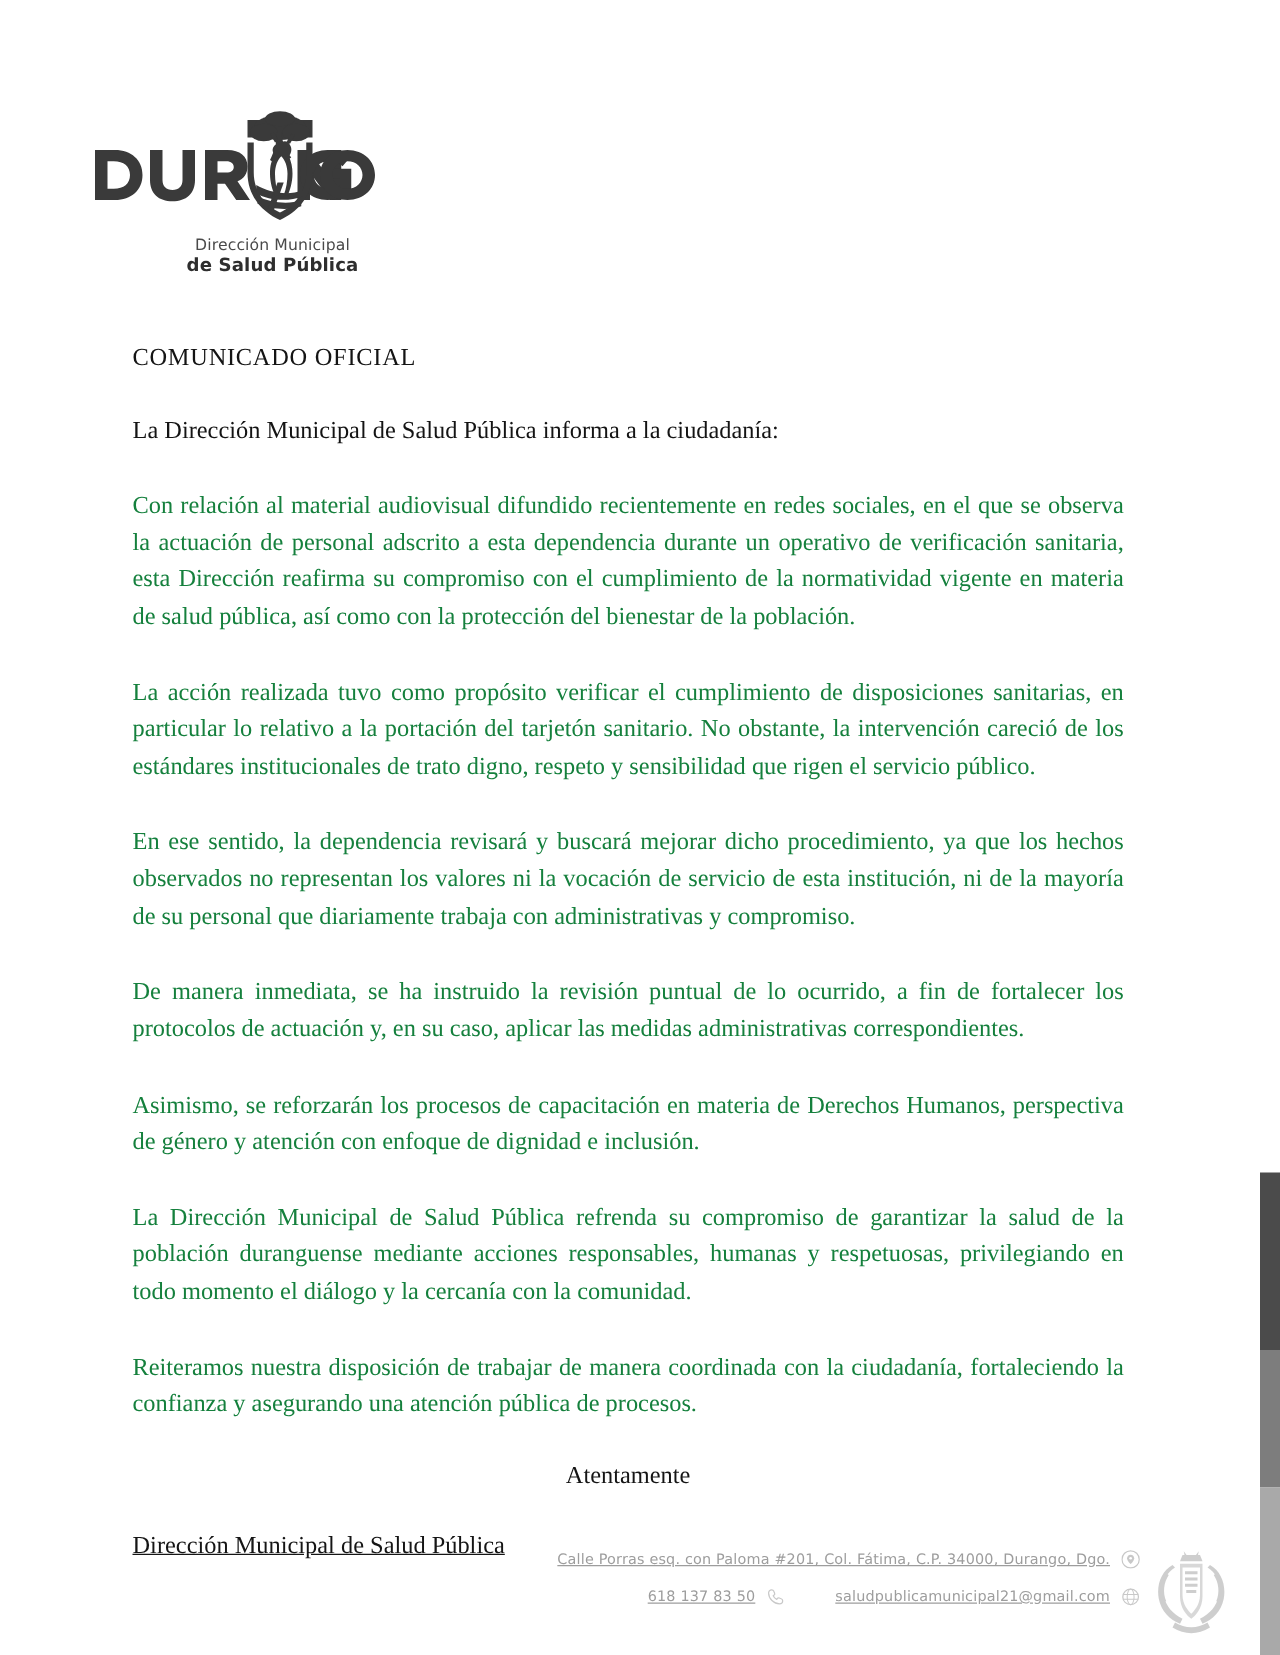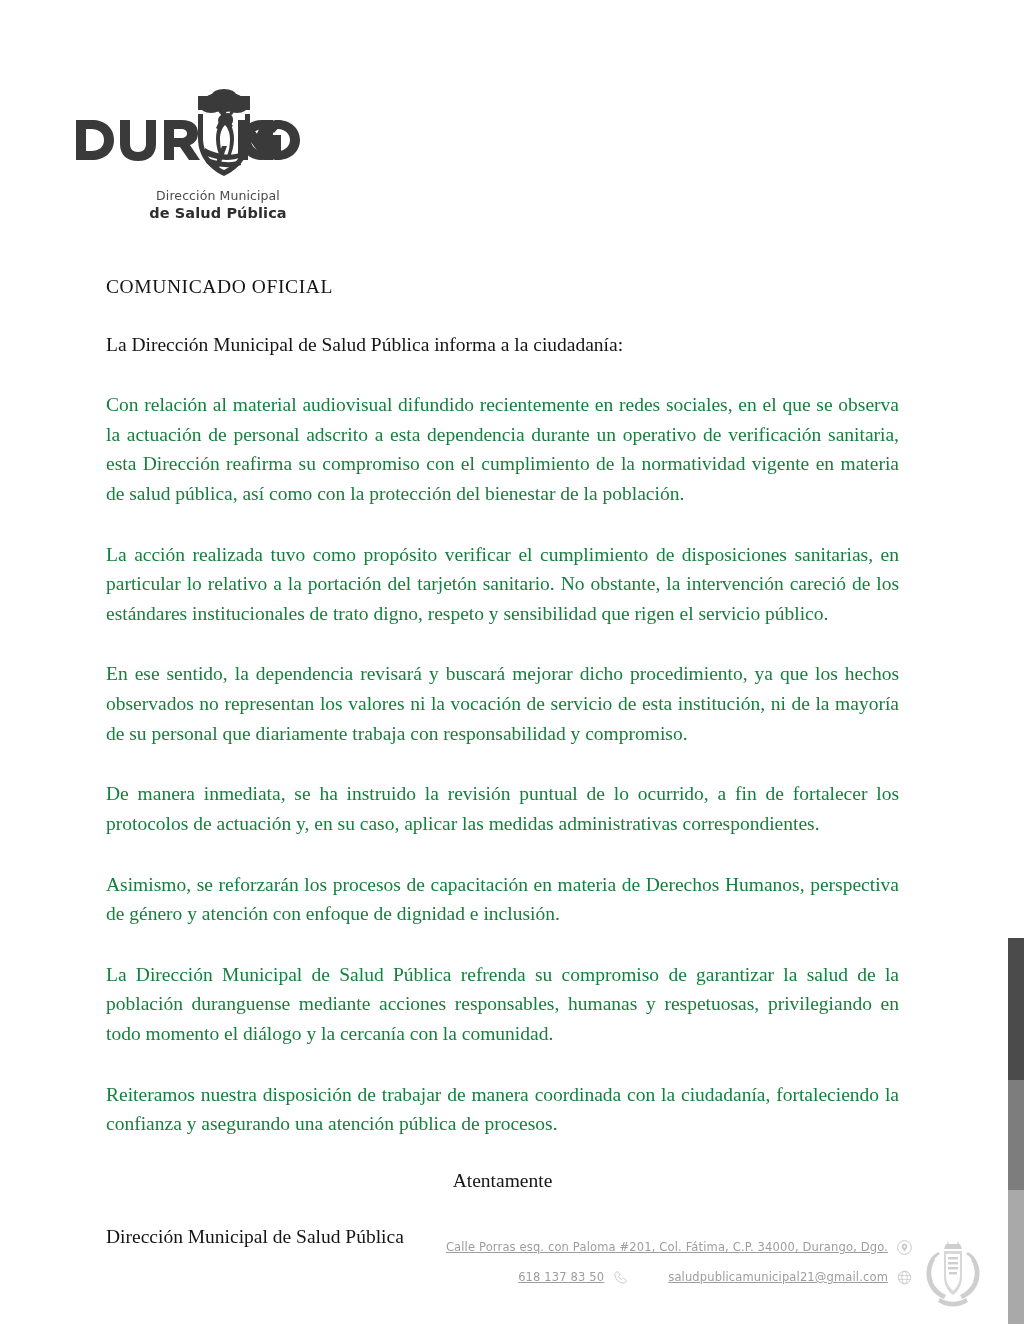--- a/index.html
+++ b/index.html
@@ -95,20 +95,21 @@
   .closing {
     font-size: 19.5px;
     margin: 16px 0 0 0;
     color: #151515;
     text-align: center;
   }
   .signature {
     font-size: 19.5px;
     margin: 34px 0 0 0;
     color: #151515;
+    text-decoration: underline;
   }
 
   
   .footer {
     position: absolute;
     left: 0;
     top: 1232px;
     width: 1004px;
     height: 92px;
   }
@@ -235,21 +236,21 @@
   </div>
 
   <div class="doc-body">
 
     <h1 class="doc-title">COMUNICADO OFICIAL</h1>
 
     <p class="salutation">La Dirección Municipal de Salud Pública informa a la ciudadanía:</p>
 
     <p class="para">Con relación al material audiovisual difundido recientemente en redes sociales, en el que se observa la actuación de personal adscrito a esta dependencia durante un operativo de verificación sanitaria, esta Dirección reafirma su compromiso con el cumplimiento de la normatividad vigente en materia de salud pública, así como con la protección del bienestar de la población.</p>
     <p class="para">La acción realizada tuvo como propósito verificar el cumplimiento de disposiciones sanitarias, en particular lo relativo a la portación del tarjetón sanitario. No obstante, la intervención careció de los estándares institucionales de trato digno, respeto y sensibilidad que rigen el servicio público.</p>
-    <p class="para">En ese sentido, la dependencia revisará y buscará mejorar dicho procedimiento, ya que los hechos observados no representan los valores ni la vocación de servicio de esta institución, ni de la mayoría de su personal que diariamente trabaja con responsabilidad y compromiso.</p>
+    <p class="para">En ese sentido, la dependencia revisará y buscará mejorar dicho procedimiento, ya que los hechos observados no representan los valores ni la vocación de servicio de esta institución, ni de la mayoría de su personal que diariamente trabaja con administrativas y compromiso.</p>
     <p class="para">De manera inmediata, se ha instruido la revisión puntual de lo ocurrido, a fin de fortalecer los protocolos de actuación y, en su caso, aplicar las medidas administrativas correspondientes.</p>
     <p class="para">Asimismo, se reforzarán los procesos de capacitación en materia de Derechos Humanos, perspectiva de género y atención con enfoque de dignidad e inclusión.</p>
     <p class="para">La Dirección Municipal de Salud Pública refrenda su compromiso de garantizar la salud de la población duranguense mediante acciones responsables, humanas y respetuosas, privilegiando en todo momento el diálogo y la cercanía con la comunidad.</p>
     <p class="para">Reiteramos nuestra disposición de trabajar de manera coordinada con la ciudadanía, fortaleciendo la confianza y asegurando una atención pública de procesos.</p>
 
     <p class="closing">Atentamente</p>
 
     <p class="signature">Dirección Municipal de Salud Pública</p>
   </div>
 

